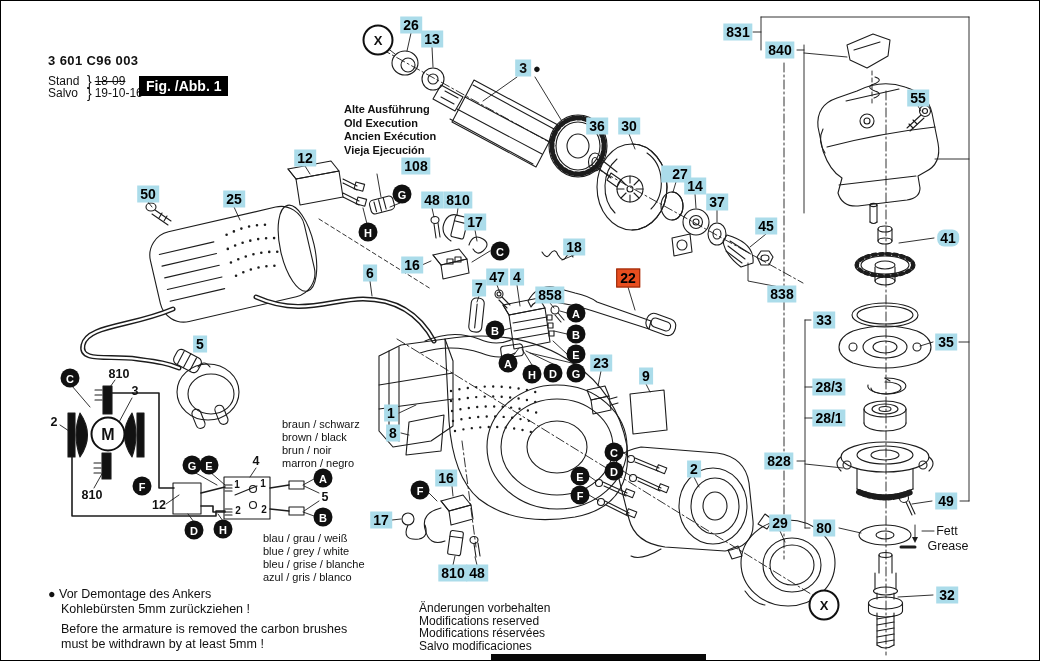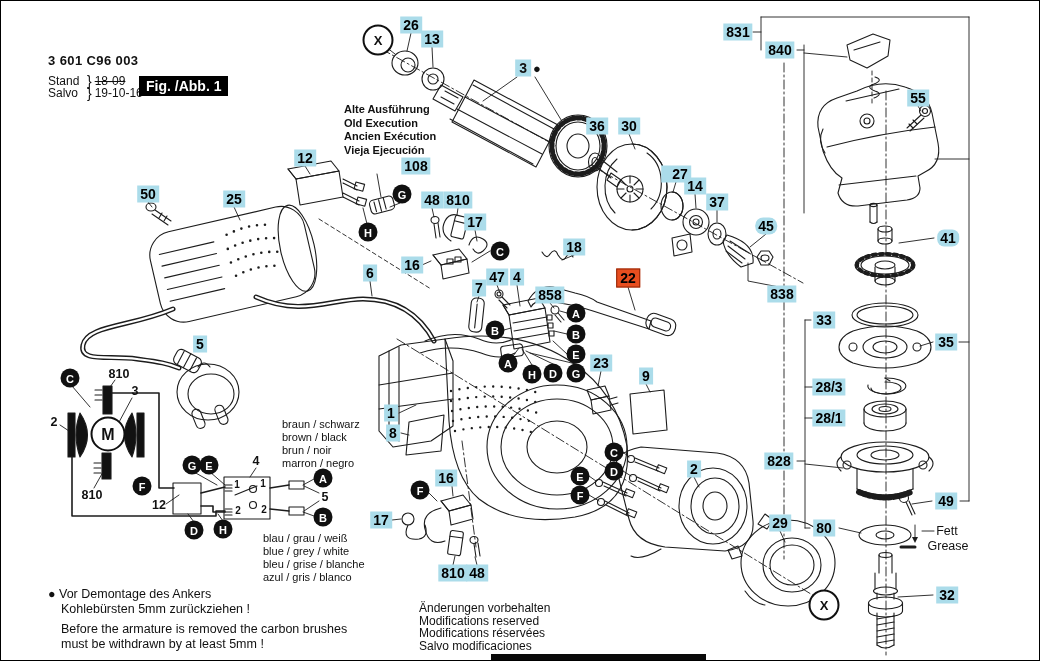--- a/index.html
+++ b/index.html
@@ -555,21 +555,21 @@
       <div class="co numdot" style="left: 527px; top: 67px;">
         <span class="box">3</span>
         <span class="dot">●</span>
       </div>
       <div class="co xc" style="left: 377px; top: 39px;">X</div>
       <div class="co num" style="left: 596px; top: 125px;">36</div>
       <div class="co num" style="left: 628px; top: 125px;">30</div>
       <div class="co num" style="left: 675px; top: 173px; padding-left: 11px;">27</div>
       <div class="co num" style="left: 694px; top: 185px;">14</div>
       <div class="co num" style="left: 716px; top: 201px;">37</div>
-      <div class="co num" style="left: 765px; top: 225px; border-radius: 8px;">45</div>
+      <div class="co num" style="left: 765px; top: 225px;">45</div>
       <div class="co num" style="left: 781px; top: 293px;">838</div>
       <div class="co num" style="left: 737px; top: 31px;">831</div>
       <div class="co num" style="left: 779px; top: 49px;">840</div>
       <div class="co num" style="left: 917px; top: 97px;">55</div>
       <div class="co num" style="left: 947px; top: 237px; border-radius: 7px;">41</div>
       <div class="co num" style="left: 147px; top: 193px; text-align: center;">50</div>
       <div class="co num" style="left: 233px; top: 198px;">25</div>
       <div class="co num" style="left: 304px; top: 157px;">12</div>
       <div class="co num" style="left: 376px; top: 165px; margin-left: 39px;">108</div>
       <div class="co letter" style="left: 401px; top: 193px;">G</div>

